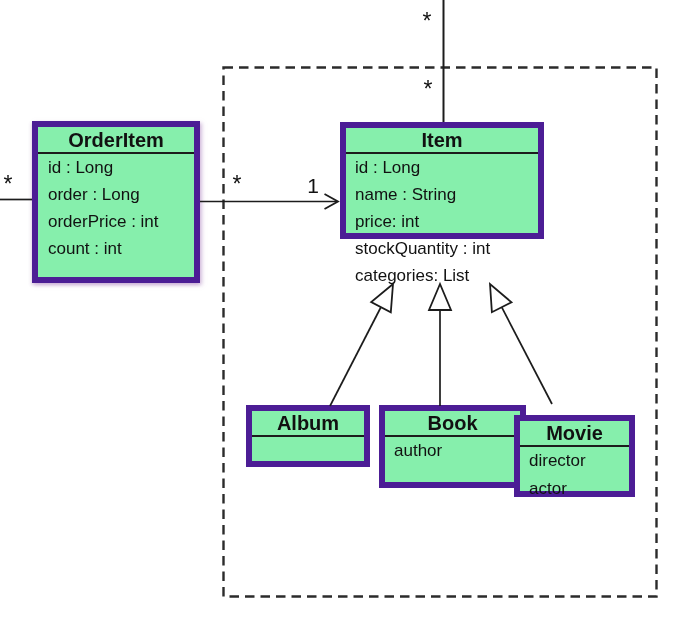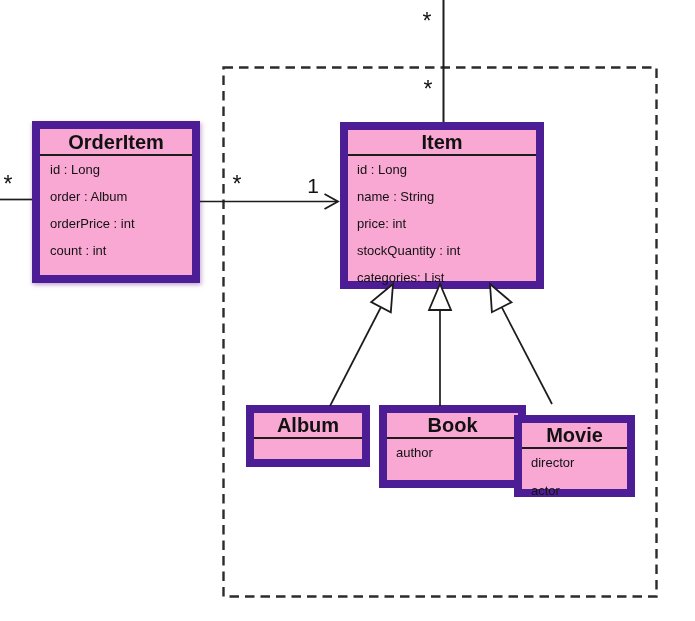--- a/index.html
+++ b/index.html
@@ -20,57 +20,57 @@
     left: 0;
     top: 0;
     width: 695px;
     height: 621px;
     pointer-events: none;
     z-index: 3;
   }
   .uml-class {
     position: absolute;
     box-sizing: border-box;
-    background: #f9a8d4;
-    border: 8px solid #4c1d95;
+    background: #86efac;
+    border: 6px solid #4c1d95;
     z-index: 2;
     color: #111111;
   }
   .uml-class .title {
     box-sizing: border-box;
     border-bottom: 2px solid #1c1c1c;
     font-weight: bold;
     text-align: center;
     font-size: 20px;
     overflow: hidden;
     white-space: nowrap;
   }
   .uml-class .attrs {
     padding: 0 4px 0 9px;
   }
   .uml-class .attr {
-    font-size: 13px;
+    font-size: 17px;
     white-space: nowrap;
     overflow: hidden;
   }
   
   .box-big .title { height: 26px; line-height: 25px; }
   .box-big .attr  { line-height: 27px; }
   
   .box-small .title { height: 26px; line-height: 25px; }
   .box-small .attr  { line-height: 28px; }
 
   #box-orderitem {
     left: 32px; top: 121px; width: 168px; height: 162px;
     box-shadow: 2px 2px 4px rgba(177,137,193,0.55), -1px 2px 3px rgba(177,137,193,0.30);
   }
   #box-orderitem .title { height: 27px; line-height: 26px; }
   #box-orderitem .attrs { padding-left: 10px; }
 
-  #box-item  { left: 340px; top: 122px; width: 204px; height: 167px; }
+  #box-item  { left: 340px; top: 122px; width: 204px; height: 117px; }
   #box-album { left: 246px; top: 405px; width: 124px; height: 62px; }
   #box-book  { left: 379px; top: 405px; width: 147px; height: 83px; }
   #box-movie { left: 514px; top: 415px; width: 121px; height: 82px; }
 
   .mult-label {
     position: absolute;
     z-index: 4;
     color: #111111;
     font-size: 23px;
     line-height: 20px;
@@ -106,21 +106,21 @@
     <polygon points="440,284 429,310 451,310" fill="#ffffff" stroke="#1c1c1c" stroke-width="1.8"></polygon>
 
     <line x1="501.7" y1="307.2" x2="552" y2="404" stroke="#1c1c1c" stroke-width="1.7"></line>
     <polygon points="490,284 491.9,312.2 511.5,302.3" fill="#ffffff" stroke="#1c1c1c" stroke-width="1.8"></polygon>
   </svg>
 
   <div class="uml-class box-big" id="box-orderitem">
     <div class="title">OrderItem</div>
     <div class="attrs">
       <div class="attr">id : Long</div>
-      <div class="attr">order : Album</div>
+      <div class="attr">order : Long</div>
       <div class="attr">orderPrice : int</div>
       <div class="attr">count : int</div>
     </div>
   </div>
 
   <div class="uml-class box-big" id="box-item">
     <div class="title">Item</div>
     <div class="attrs">
       <div class="attr">id : Long</div>
       <div class="attr">name : String</div>

